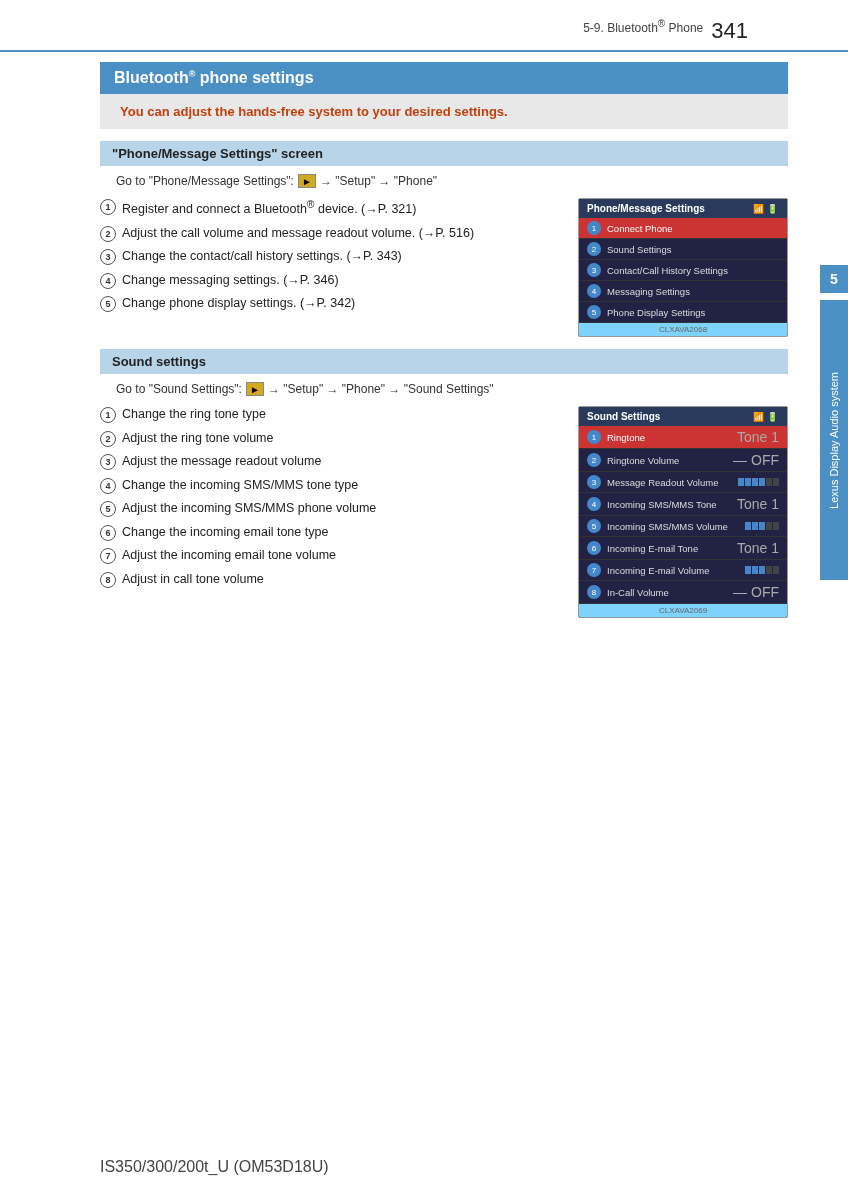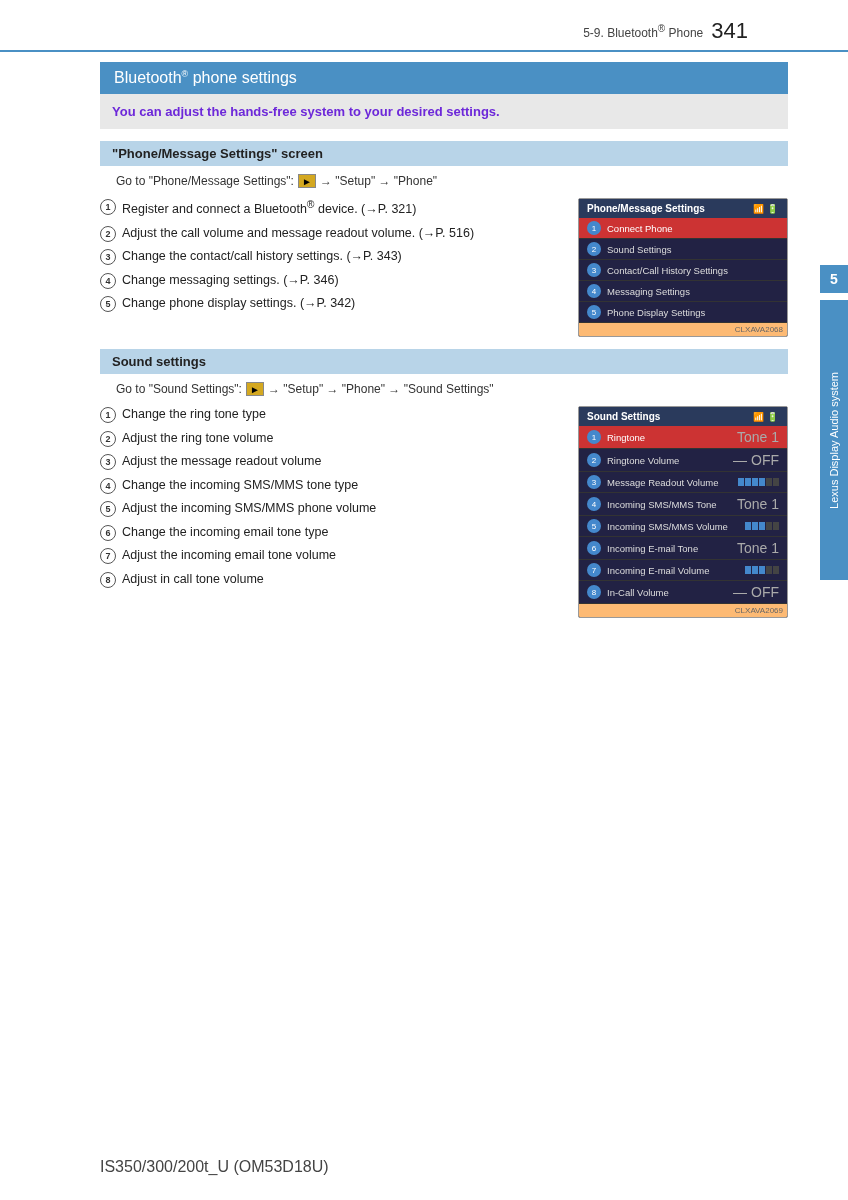--- a/index.html
+++ b/index.html
@@ -18,21 +18,20 @@
       width: 848px;
       height: 1200px;
       position: relative;
       padding: 0;
     }
 
     
     .top-header {
       display: flex;
       justify-content: flex-end;
-      align-items: center;
       padding: 18px 100px 6px 100px;
       border-bottom: 2px solid #4a90c4;
       margin-bottom: 0;
     }
     .top-header-left {
       flex: 1;
     }
     .top-header-section {
       font-size: 12px;
       color: #444;
@@ -47,35 +46,35 @@
     
     .main-content {
       padding: 0 60px 0 100px;
     }
 
     
     .section-header-blue {
       background-color: #4a90c4;
       color: white;
       font-size: 16px;
-      font-weight: normal;
+      font-weight: bold;
       padding: 7px 14px;
       margin-bottom: 0;
     }
     .section-header-blue sup {
       font-size: 9px;
     }
 
     
     .intro-box {
       background-color: #e8e8e8;
-      padding: 10px 12px;
+      padding: 10px 20px;
       font-size: 13px;
       font-weight: bold;
-      color: #6d28d9;
+      color: #c2410c;
       margin-bottom: 12px;
     }
 
     
     .subsection-header {
       background-color: #b8d4e8;
       color: #222;
       font-size: 13px;
       font-weight: bold;
       padding: 5px 12px;
@@ -213,24 +212,24 @@
     }
     .mock-bar-seg {
       width: 6px;
       height: 8px;
       background: #4488cc;
     }
     .mock-bar-seg.off {
       background: #444;
     }
     .mock-footer {
-      background: #fdba74;
+      background: #7dd3fc;
       color: #666;
       font-size: 8px;
-      text-align: right;
+      text-align: center;
       padding: 2px 4px;
     }
 
     
     .right-sidebar {
       position: absolute;
       right: 0;
       top: 300px;
       width: 28px;
       height: 280px;

